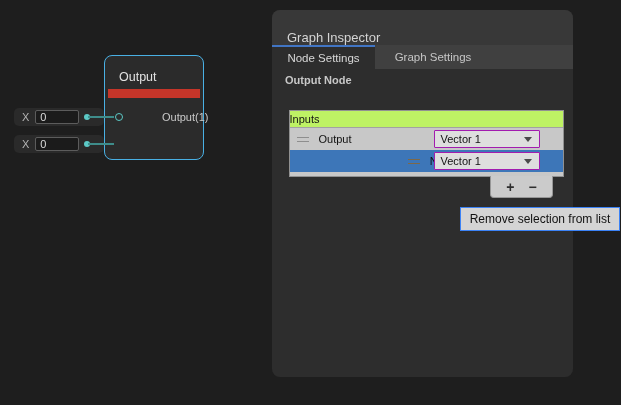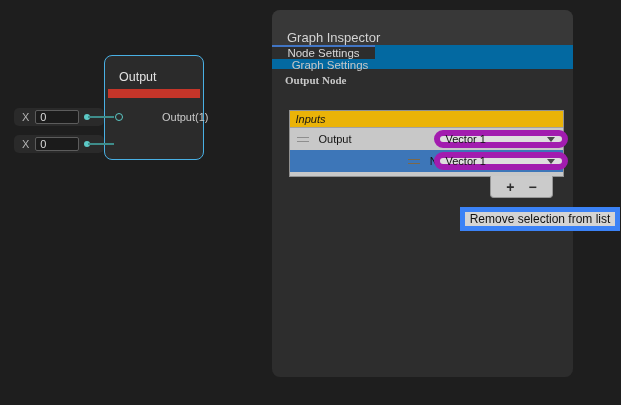--- a/index.html
+++ b/index.html
@@ -36,53 +36,53 @@
   .edge{position:absolute;height:2px;background:var(--edge-teal,#3e8c8a);}
   .edge.e0{left:88px;top:116px;width:26px;}
   .edge.e1{left:88px;top:142.5px;width:26px;}
 
   
   .inspector{position:absolute;left:272px;top:10px;width:301px;height:367px;
         background:#2d2d2d;border-radius:8px;}
   .inspector-header{position:absolute;left:0;top:0;width:100%;height:35px;background:#383838;
         border-radius:8px 8px 0 0;display:flex;align-items:flex-end;}
   .inspector-title{margin-left:15px;font-size:13px;color:#d4d4d4;}
-  .tabbar{position:absolute;left:0;top:35px;width:100%;height:24px;background:#0369a1;display:flex;flex-direction:column;}
+  .tabbar{position:absolute;left:0;top:35px;width:100%;height:24px;background:#404040;display:flex;}
   .tab{height:100%;display:flex;align-items:center;justify-content:center;
         font-size:11.5px;color:#c6c6c6;cursor:default;}
   .tab.active{width:103px;background:#2d2d2d;border-top:2px solid var(--accent-blue,#4175c4);
         color:#d8d8d8;}
   .tab.inactive{width:116px;}
-  .section-title{position:absolute;left:13px;top:64px;font-size:11px;font-weight:bold;color:#c8c8c8;font-family:Liberation Serif, serif;}
+  .section-title{position:absolute;left:13px;top:64px;font-size:11px;font-weight:bold;color:#c8c8c8;}
 
   
   .ulist{position:absolute;left:16.5px;top:100px;width:275.5px;
         background:#c8c8c8;border:1px solid #919191;}
-  .ulist-header{height:17px;background:#eab308;border-bottom:1px solid #a2a2a2;
-        display:flex;align-items:center;font-size:11px;color:#151515;padding-left:6px;font-style:italic;}
+  .ulist-header{height:17px;background:#bef264;border-bottom:1px solid #a2a2a2;
+        display:flex;align-items:center;font-size:11px;color:#151515;}
   .ulist-row{height:22px;display:flex;align-items:center;position:relative;}
   .ulist-row.selected{background:var(--selection-blue,#3d76b8);justify-content:center;}
   .drag-handle{width:12px;height:5px;border-top:1px solid #8e8e8e;border-bottom:1px solid #8e8e8e;
         margin-left:7px;flex:0 0 auto;}
   .ulist-row.selected .drag-handle{border-color:#7d6848;}
   .row-name{margin-left:10px;font-size:11px;color:#111;}
-  .dropdown{position:absolute;left:144px;top:2px;width:134px;height:18px;background:#dedede;
-        border:6px solid #a21caf;border-radius:9px;display:flex;align-items:center;}
+  .dropdown{position:absolute;left:144px;top:2px;width:106px;height:18px;background:#dedede;
+        border:1px solid #a21caf;border-radius:1px;display:flex;align-items:center;}
   .dropdown-value{margin-left:6px;font-size:11px;color:#111;flex:1;}
   .dropdown-arrow{width:0;height:0;border-left:4px solid transparent;border-right:4px solid transparent;
         border-top:5px solid #4a4a4a;margin-right:7px;flex:0 0 auto;}
   .ulist-pad{height:4px;}
   .ulist-footer{position:absolute;left:218px;top:166px;width:63px;height:22px;background:#cbcbcb;
         border:1px solid #979797;border-top:none;border-radius:0 0 4px 4px;
         display:flex;align-items:center;justify-content:center;gap:14px;}
   .list-btn{font-size:14px;font-weight:bold;color:#2e2e2e;line-height:1;cursor:default;}
 
   
   .tooltip{position:absolute;left:460px;top:207px;width:160px;height:24px;background:#d4d4d4;
-        border:5px solid #3b82f6;display:flex;align-items:center;justify-content:center;
+        border:1px solid #3b82f6;display:flex;align-items:center;justify-content:center;
         font-size:12px;color:#111;white-space:nowrap;}
 </style>
 </head>
 <body>
 
 <div id="canvas">
 
   <div class="node">
     <div class="node-title">Output</div>
     <div class="node-colorbar"></div>

